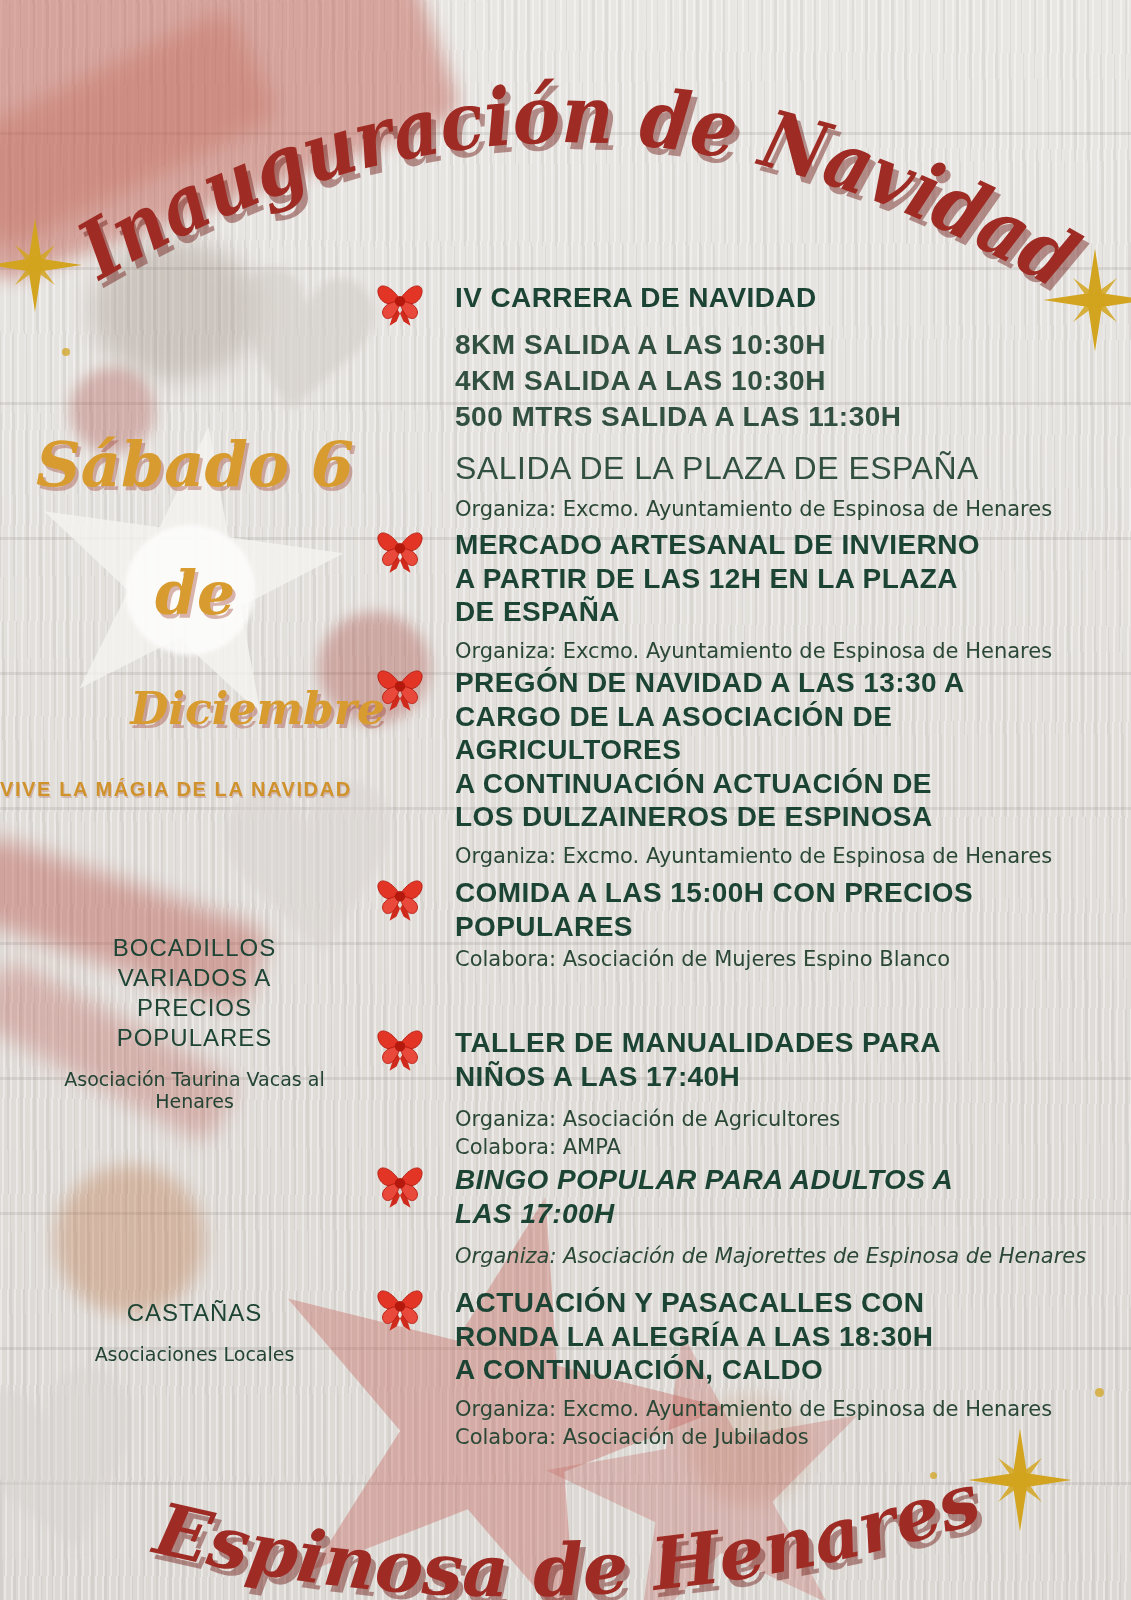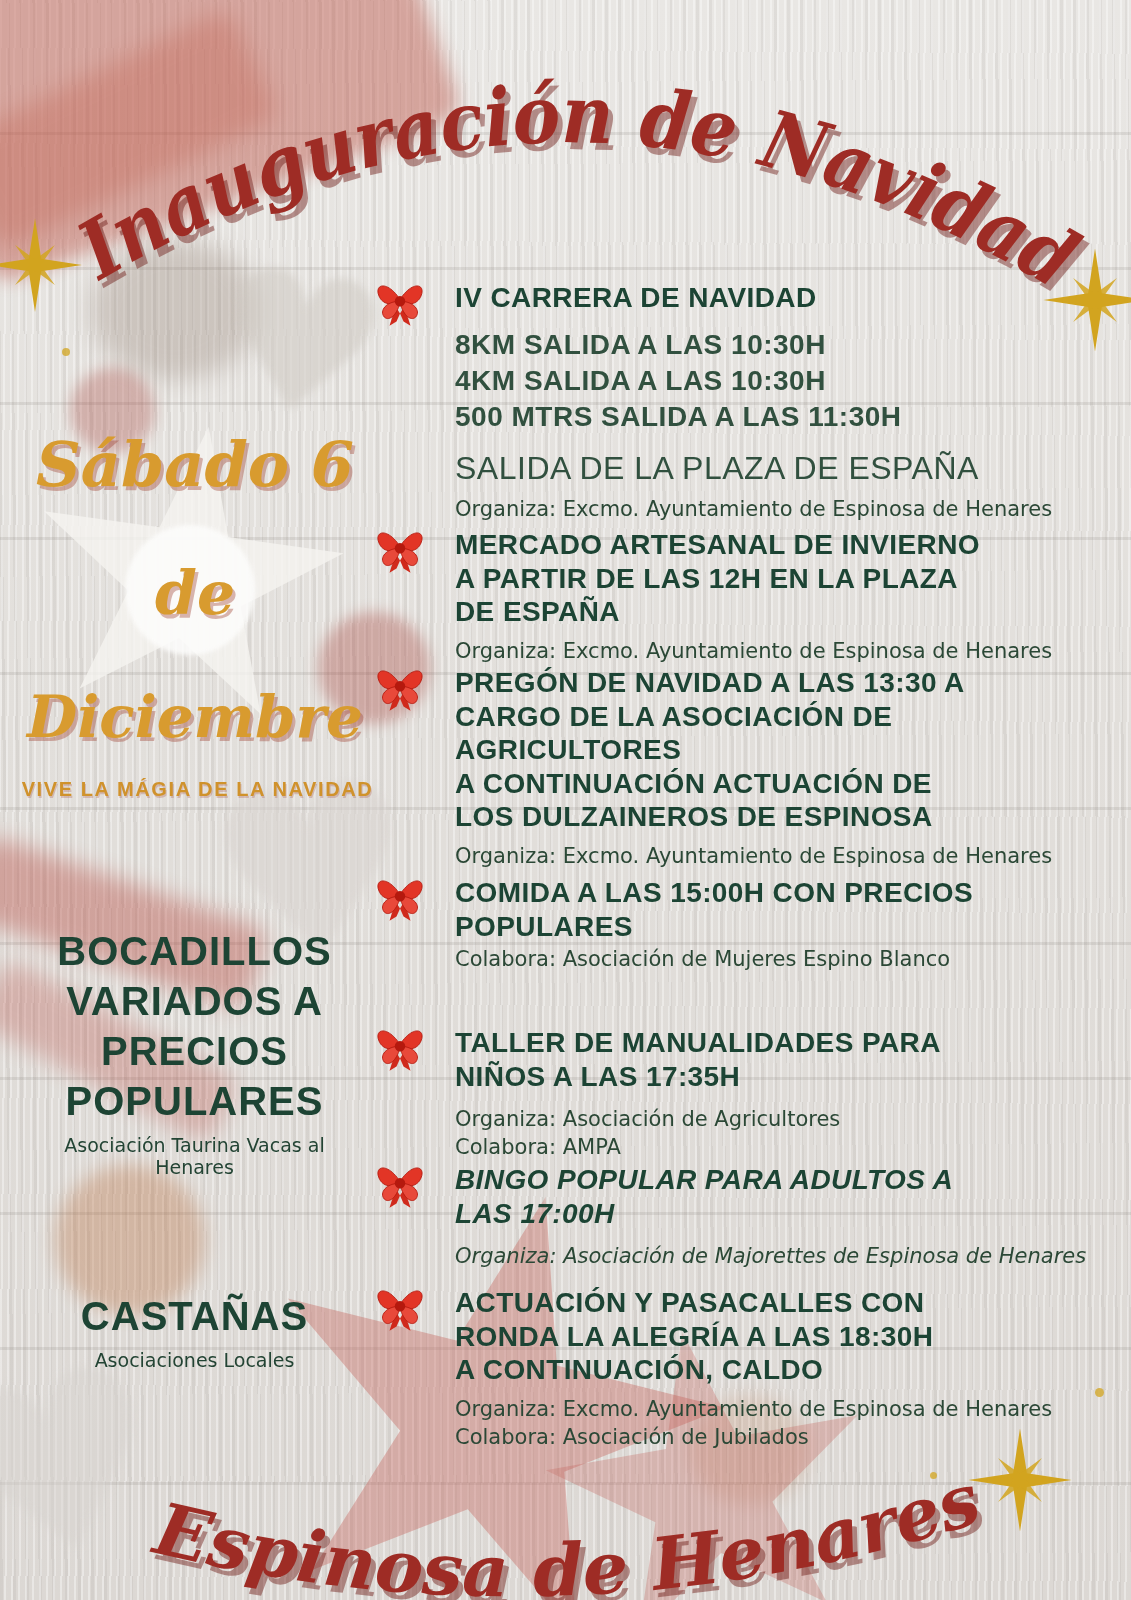--- a/index.html
+++ b/index.html
@@ -29,27 +29,27 @@
   
   .arc-svg{position:absolute; left:0; pointer-events:none;}
   .arc-text{font-family:"DejaVu Serif", serif; font-style:italic; font-weight:bold;}
   
   .gold-script{
     position:absolute; width:380px; left:5px; text-align:center;
     font-family:"DejaVu Serif", serif; font-style:italic; font-weight:bold;
     color:#d89b2f; text-shadow:3px 4px 0 rgba(158,62,48,.38);
   }
   .tagline{
-    position:absolute; left:0; width:395px; text-align:center;
+    position:absolute; left:0; width:395px; 
     font-size:20px; font-weight:bold; letter-spacing:1.6px; color:#d0922b;
     text-shadow:1px 2px 0 rgba(158,62,48,.25);
   }
   .offer{position:absolute; left:22px; width:345px; text-align:center;}
   .offer-title{
-    margin:8px; font-size:40px; font-weight:700; letter-spacing:1px;
+    margin:15px; font-size:24px; font-weight:400; letter-spacing:1px;
     color:#1d4434; line-height:1.25; white-space:pre-line;
   }
   .offer-provider{margin:6px 0 0 0; font-size:19px; font-weight:400; color:#234434; font-family:"DejaVu Sans",sans-serif;}
   
   .event{position:absolute; left:455px; width:645px;}
   .event-title{
     margin:0; font-size:28px; font-weight:800; letter-spacing:.4px;
     color:#1c4434; line-height:1.2; white-space:pre-line;
   }
   .event-details{margin:12px 0 0 0; font-size:28px; font-weight:700; color:#31503f; line-height:1.3; letter-spacing:.5px;}
@@ -109,21 +109,21 @@
         <textPath href="#titlePath" xlink:href="#titlePath" startOffset="50%" text-anchor="middle" textLength="1010" lengthAdjust="spacingAndGlyphs">Inauguración de Navidad</textPath>
       </text>
     </g>
     <text class="arc-text" font-size="80" fill="#9e2c25">
       <textPath href="#titlePath" xlink:href="#titlePath" startOffset="50%" text-anchor="middle" textLength="1010" lengthAdjust="spacingAndGlyphs">Inauguración de Navidad</textPath>
     </text>
   </svg>
 
   <div class="gold-script" style="top:428px;font-size:62px;">Sábado 6</div>
   <div class="gold-script" style="top:558px;font-size:60px;">de</div>
-  <div class="gold-script" style="top:683px;font-size:58px;">Diciembre</div>
+  <div class="gold-script" style="top:683px;font-size:44px;text-align:right;">Diciembre</div>
   <div class="tagline" style="top:778px;">VIVE LA MÁGIA DE LA NAVIDAD</div>
 
   <div class="offer" style="top:918px;">
     <h2 class="offer-title">BOCADILLOS
 VARIADOS A
 PRECIOS
 POPULARES</h2>
     <p class="offer-provider">Asociación Taurina Vacas al Henares</p>
   </div>
   <div class="offer" style="top:1283px;">
@@ -214,21 +214,21 @@
           <path fill="#d02a1c" d="M27 36 20 58 28 53 32 44Z"></path>
           <path fill="#d02a1c" d="M37 36 44 58 36 53 32 44Z"></path>
       <path fill="#e23526" stroke="#b5190e" stroke-width="1" d="M32 28 C 18 6 2 10 8 24 C 12 34 24 36 32 28Z"></path>
       <path fill="#e23526" stroke="#b5190e" stroke-width="1" d="M32 28 C 46 6 62 10 56 24 C 52 34 40 36 32 28Z"></path>
       <path fill="#e8493a" stroke="#b5190e" stroke-width="1" d="M32 30 C 16 30 8 41 14 48 C 20 54 30 44 32 30Z"></path>
       <path fill="#e8493a" stroke="#b5190e" stroke-width="1" d="M32 30 C 48 30 56 41 50 48 C 44 54 34 44 32 30Z"></path>
       <circle cx="32" cy="30" r="6" fill="#b5190e"></circle>
         </g>
     </svg>
     <h3 class="event-title">TALLER DE MANUALIDADES PARA
-NIÑOS A LAS 17:35H</h3>
+NIÑOS A LAS 17:40H</h3>
     <p class="org-line" style="margin-top:14px;">Organiza: Asociación de Agricultores</p>
     <p class="colab-line">Colabora: AMPA</p>
   </div>
 
   <div class="event" style="top:1163px;font-style:italic;">
     <svg class="bow" viewBox="0 0 64 64">
       <g>
           <path fill="#d02a1c" d="M27 36 20 58 28 53 32 44Z"></path>
           <path fill="#d02a1c" d="M37 36 44 58 36 53 32 44Z"></path>
       <path fill="#e23526" stroke="#b5190e" stroke-width="1" d="M32 28 C 18 6 2 10 8 24 C 12 34 24 36 32 28Z"></path>

